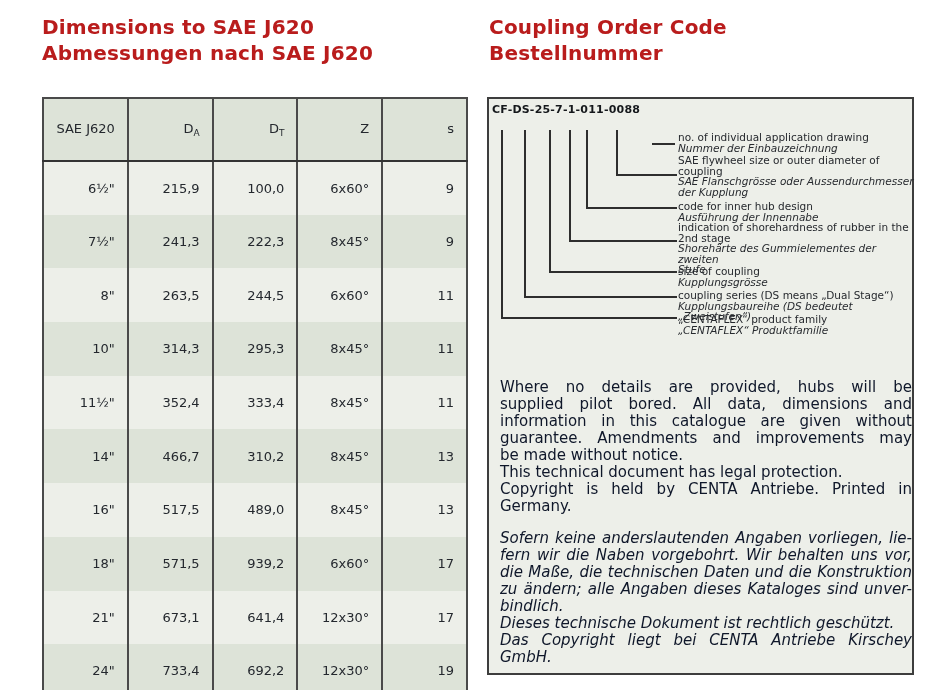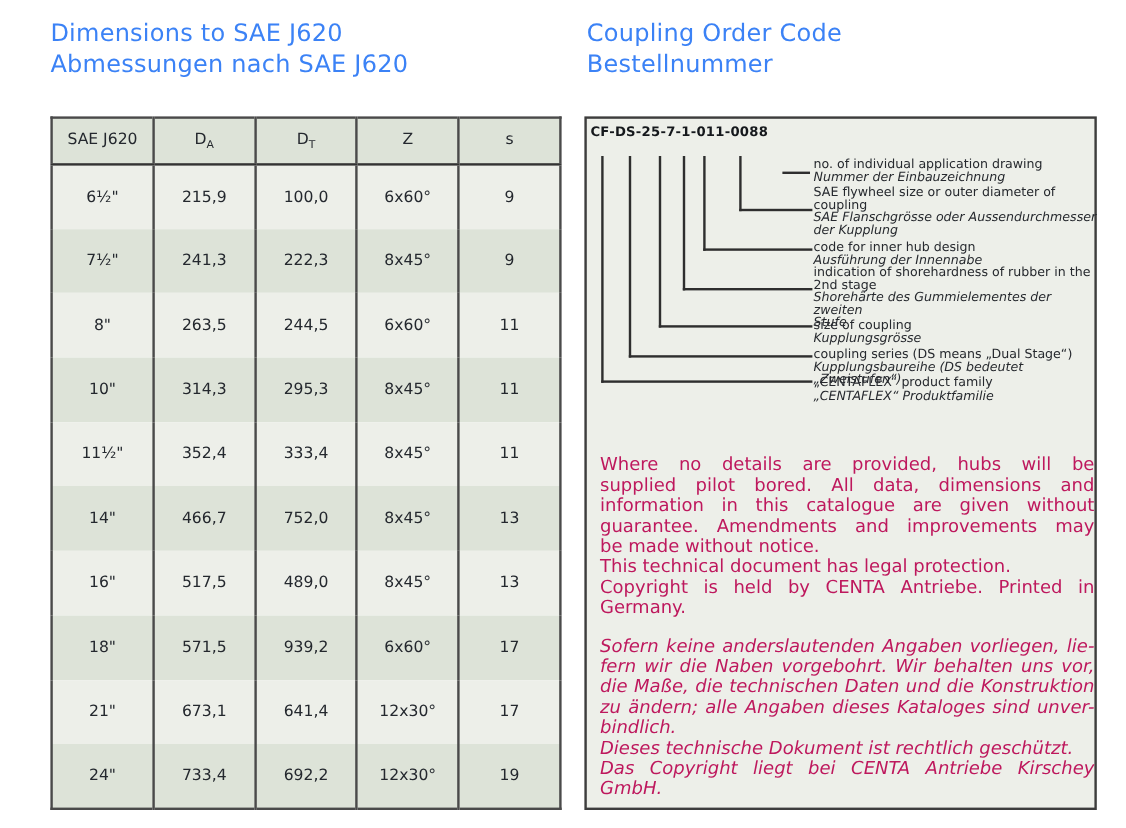--- a/index.html
+++ b/index.html
@@ -2,36 +2,36 @@
 <html><head>
 <meta charset="utf-8">
 <style>
   html,body{margin:0;padding:0;}
   body{
     width:938px;height:690px;position:relative;overflow:hidden;
     background:#ffffff;color:#2b2f33;
     font-family:"DejaVu Sans","Liberation Sans",sans-serif;
   }
   .title{
-    position:absolute;font-weight:normal;font-size:20px;line-height:26px;
-    color:#3b82f6;letter-spacing:.2px;white-space:nowrap;
+    position:absolute;font-weight:bold;font-size:20px;line-height:26px;
+    color:#b91c1c;letter-spacing:.2px;white-space:nowrap;
   }
   #left-title{left:42px;top:14px;}
   #right-title{left:489px;top:14px;}
 
   
   #dim-table{
     position:absolute;left:42px;top:97px;width:426px;
     border-collapse:collapse;table-layout:fixed;
     font-size:13px;color:#24282e;
     border:2px solid #4a4a4a;
   }
   #dim-table th,#dim-table td{
     border-left:2px solid #4a4a4a;
-    text-align:center;vertical-align:middle;padding:0;
+    text-align:right;vertical-align:middle;padding:12px;
     font-weight:normal;
   }
   #dim-table th:first-child,#dim-table td:first-child{border-left:none;}
   #dim-table thead th{
     height:37px;background:#dde3d8;border-bottom:2px solid #333333;
   }
   #dim-table tbody tr{height:53.7px;}
   #dim-table tbody tr:nth-child(odd){background:#edefe9;}
   #dim-table tbody tr:nth-child(even){background:#dde3d8;}
   .subscript{font-size:9px;vertical-align:-3px;}
@@ -59,21 +59,21 @@
   .c6{left:163px;top:44px;width:23px;height:0;
       border-left:none;border-bottom:none;border-top:2px solid #2e2e2e;}
 
   #tree-labels{position:absolute;left:0;top:0;width:100%;height:100%;}
   .label-block{position:absolute;left:189px;width:236px;}
   .b0{top:33px;}.b1{top:56px;}.b2{top:102px;}.b3{top:123px;}
   .b4{top:167px;}.b5{top:191px;}.b6{top:215px;}
   .lab-en,.lab-de{font-size:10.5px;line-height:10.5px;color:#26292e;}
   .lab-de{font-style:italic;}
 
-  .legal{position:absolute;left:11px;width:412px;font-size:15px;color:#be185d;}
+  .legal{position:absolute;left:11px;width:412px;font-size:15px;color:#0f172a;}
   #legal-en{top:280px;}
   #legal-de{top:431px;font-style:italic;}
   .line{height:17px;line-height:17px;text-align:left;white-space:normal;}
   .line.stretch{text-align:justify;text-align-last:justify;}
 </style>
 </head>
 <body>
 
 <div class="title" id="left-title">
   <div>Dimensions to SAE J620</div>
@@ -127,21 +127,21 @@
       <tr>
         <td>11½"</td>
         <td>352,4</td>
         <td>333,4</td>
         <td>8x45°</td>
         <td>11</td>
       </tr>
       <tr>
         <td>14"</td>
         <td>466,7</td>
-        <td>752,0</td>
+        <td>310,2</td>
         <td>8x45°</td>
         <td>13</td>
       </tr>
       <tr>
         <td>16"</td>
         <td>517,5</td>
         <td>489,0</td>
         <td>8x45°</td>
         <td>13</td>
       </tr>

